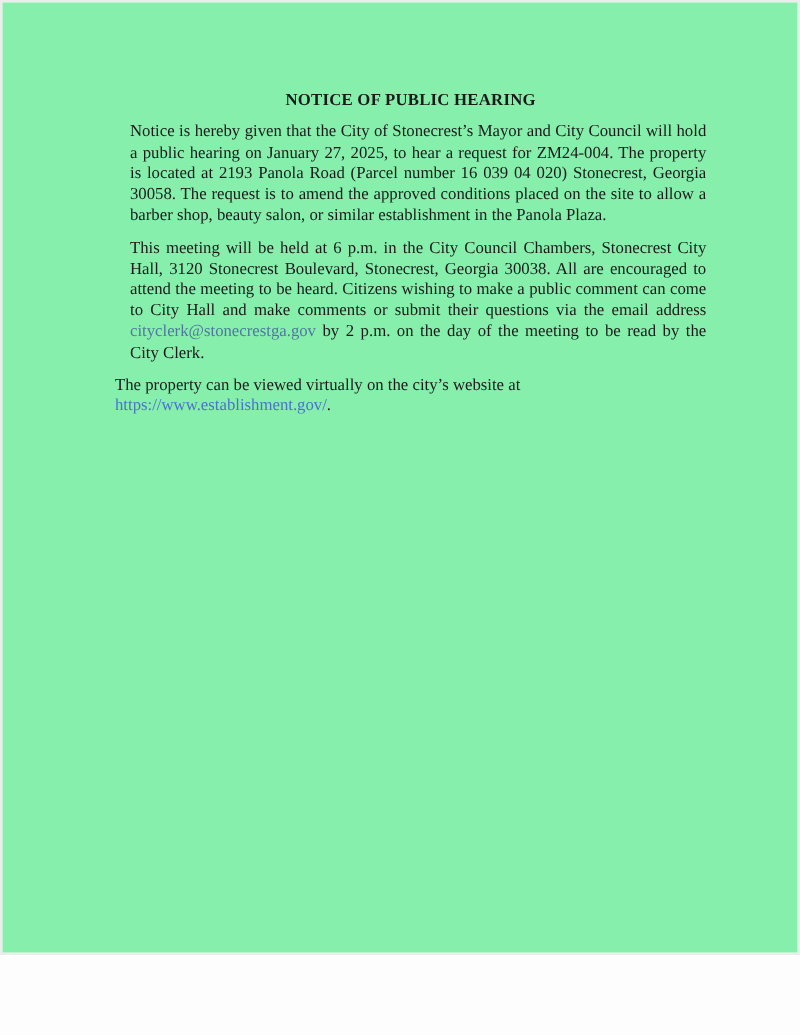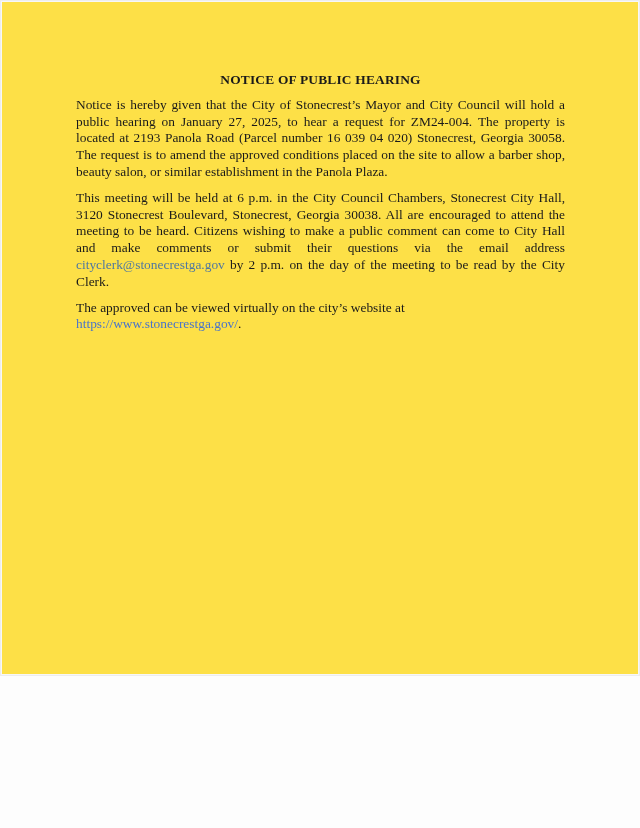--- a/index.html
+++ b/index.html
@@ -4,43 +4,44 @@
 <style>
   html, body {
     margin: 0;
     padding: 0;
     background: #fdfdfd;
     font-family: "Liberation Serif", "DejaVu Serif", serif;
   }
   .page {
     position: relative;
     width: 640px;
-    height: 676px;
+    height: 764px;
     box-sizing: border-box;
-    background: #fde047;
+    background: #86efac;
     border: 1px solid #ededed;
     box-shadow: inset 0 0 0 1px #f7f7f7;
     overflow: hidden;
+    padding-left: 16px;
   }
   .content {
     box-sizing: border-box;
     padding: 71px 74px 0 75px;
     color: #1a1a1a;
     font-size: 13.4px;
     line-height: 16.8px;
   }
   .doc-title {
     text-align: center;
     font-weight: bold;
     margin: 0 0 8px 0;
     letter-spacing: 0.2px;
   }
   .para {
     text-align: justify;
-    margin: 0 0 9px 0;
+    margin: 0 0 9px 12px;
   }
   .para.last {
     text-align: left;
     margin: 0;
   }
   a.doc-link {
     cursor: pointer;
   }
   .gap {
     display: inline-block;
@@ -52,16 +53,16 @@
 
 <div class="page">
   <div class="content">
 
     <p class="doc-title">NOTICE OF PUBLIC HEARING</p>
 
     <p class="para">Notice is hereby given that the City of Stonecrest’s Mayor and City Council will hold a public hearing on January 27, 2025, to hear a request for ZM24-004. The property is located at 2193 Panola Road (Parcel number 16 039 04 020) Stonecrest, Georgia 30058. The request is to amend the approved conditions placed on the site to allow a barber shop, beauty salon, or similar establishment in the Panola Plaza.</p>
 
     <p class="para"><span>This meeting will be held at 6 p.m. in the City Council Chambers, Stonecrest City Hall, 3120 Stonecrest Boulevard, Stonecrest, Georgia 30038. All are encouraged to attend the meeting to be heard. Citizens wishing to make a public comment can come to City Hall and make comments or submit their questions via the email address </span><a class="doc-link" style="color: rgb(80, 120, 159);">cityclerk@stonecrestga.gov</a><span> by 2 p.m. on the day of the meeting to be read by the City Clerk.</span></p>
 
-    <p class="para last"><span>The approved can be viewed virtually on the city’s website at </span><span class="gap"></span><a class="doc-link" style="color: rgb(74, 116, 201);">https://www.stonecrestga.gov/</a><span>.</span></p>
+    <p class="para last"><span>The property can be viewed virtually on the city’s website at </span><span class="gap"></span><a class="doc-link" style="color: rgb(74, 116, 201);">https://www.establishment.gov/</a><span>.</span></p>
 
   </div>
 </div>
 
 </body></html>

